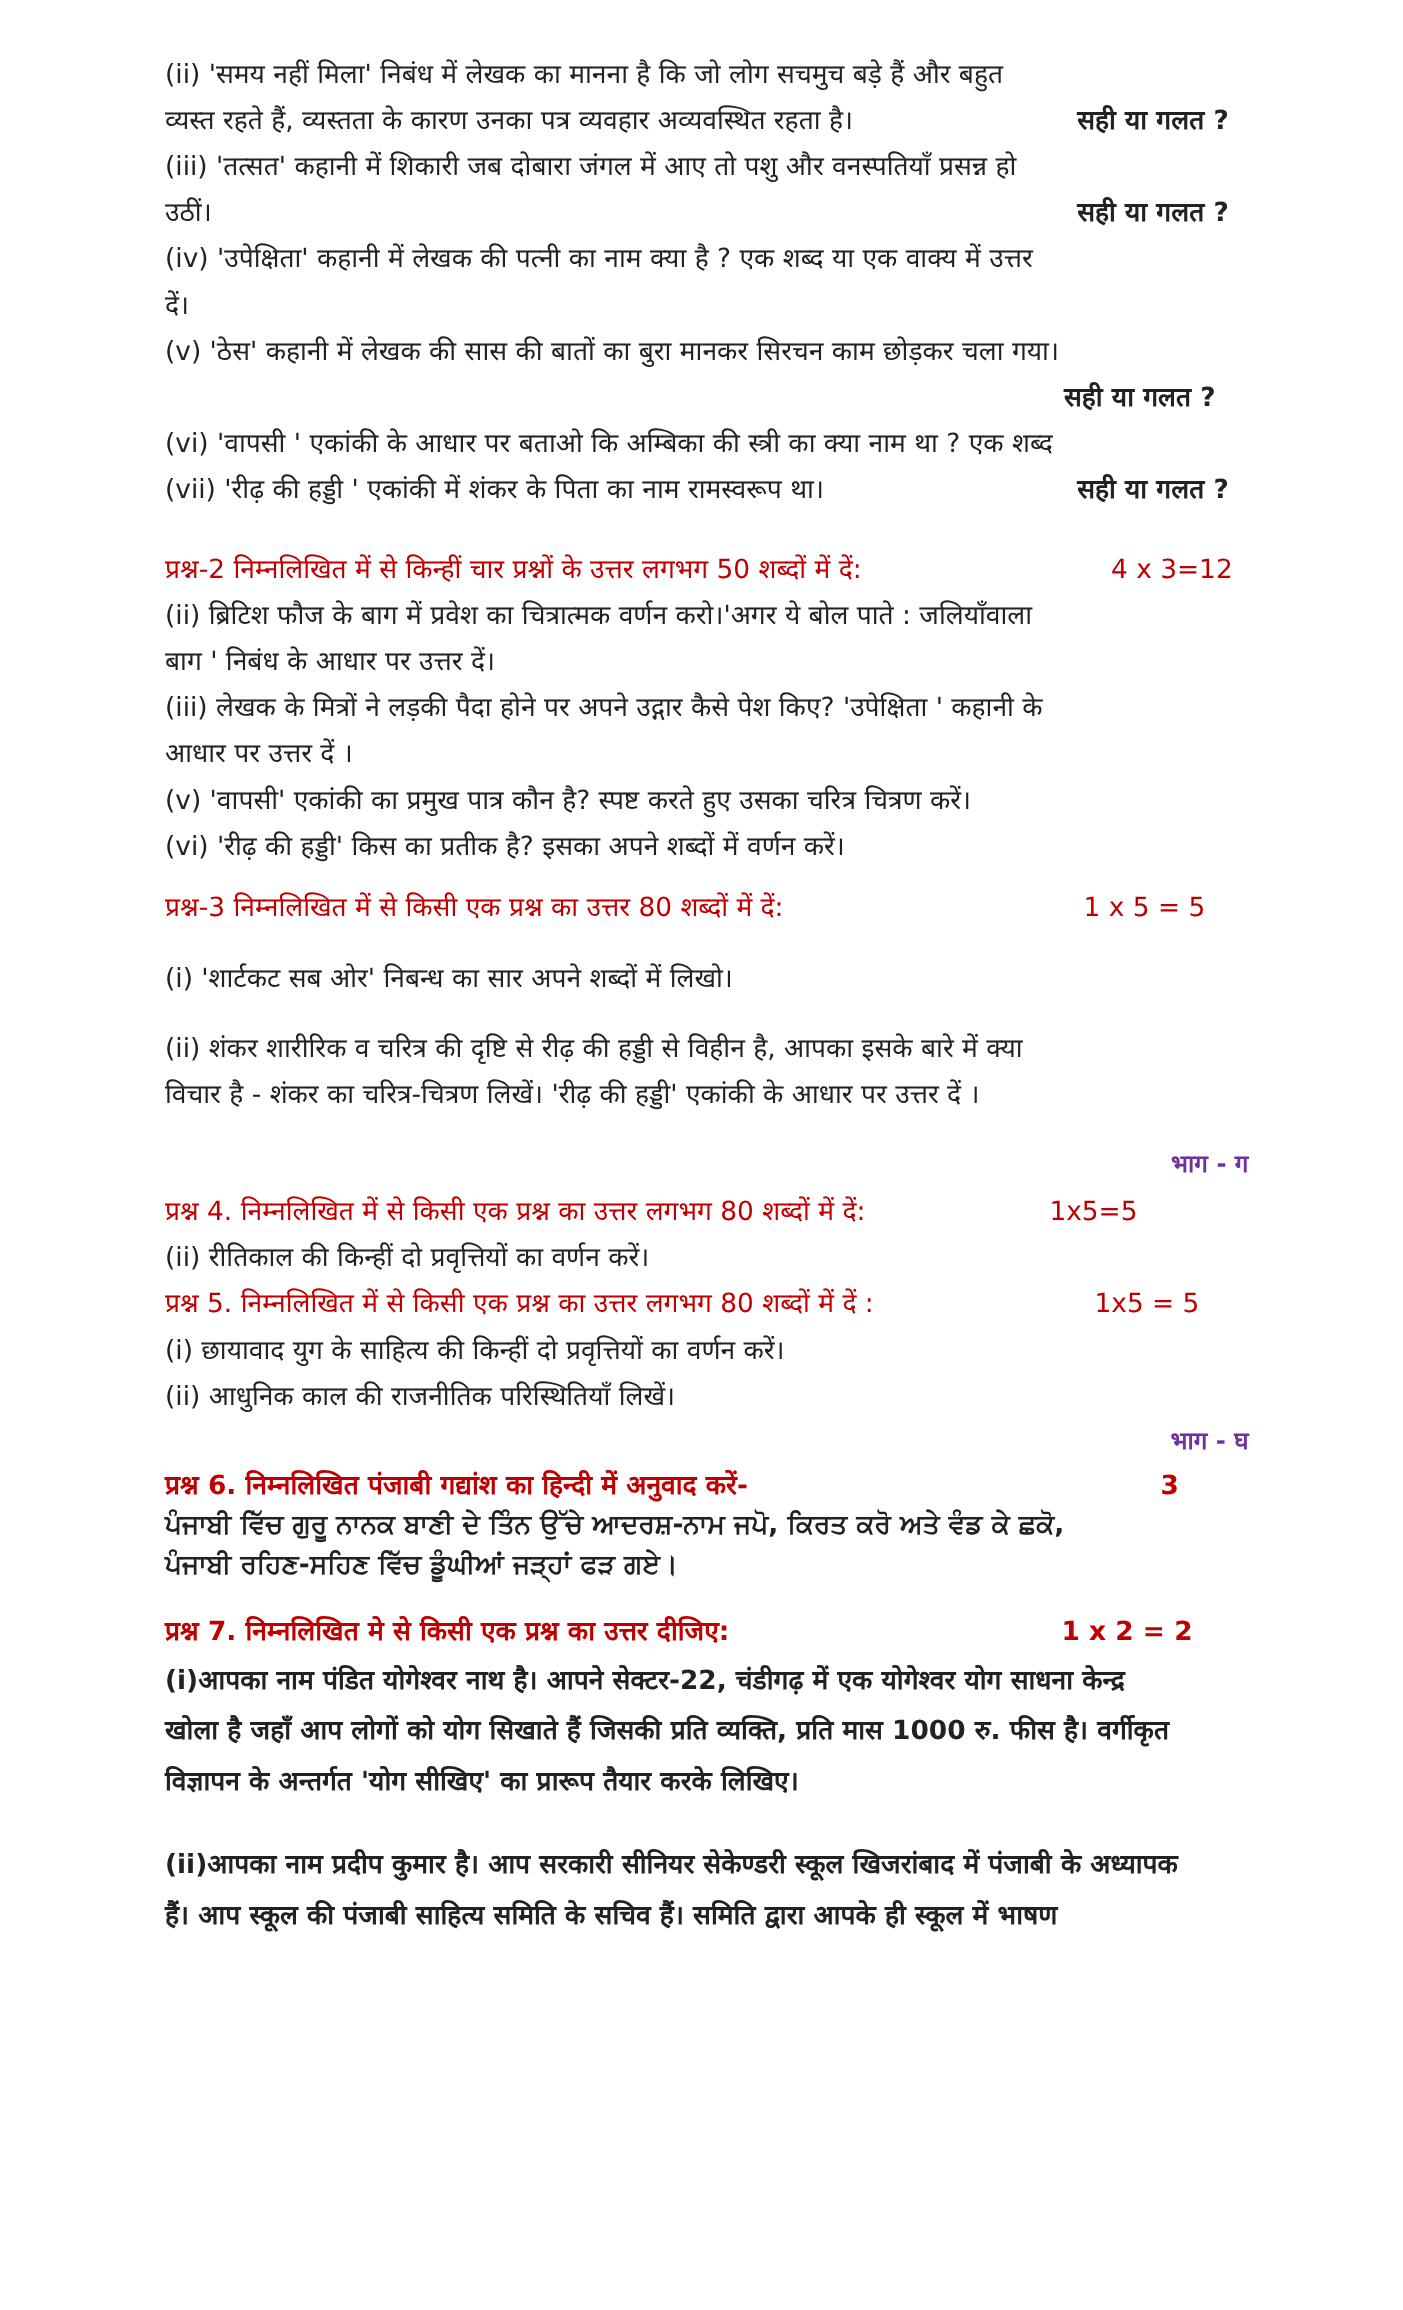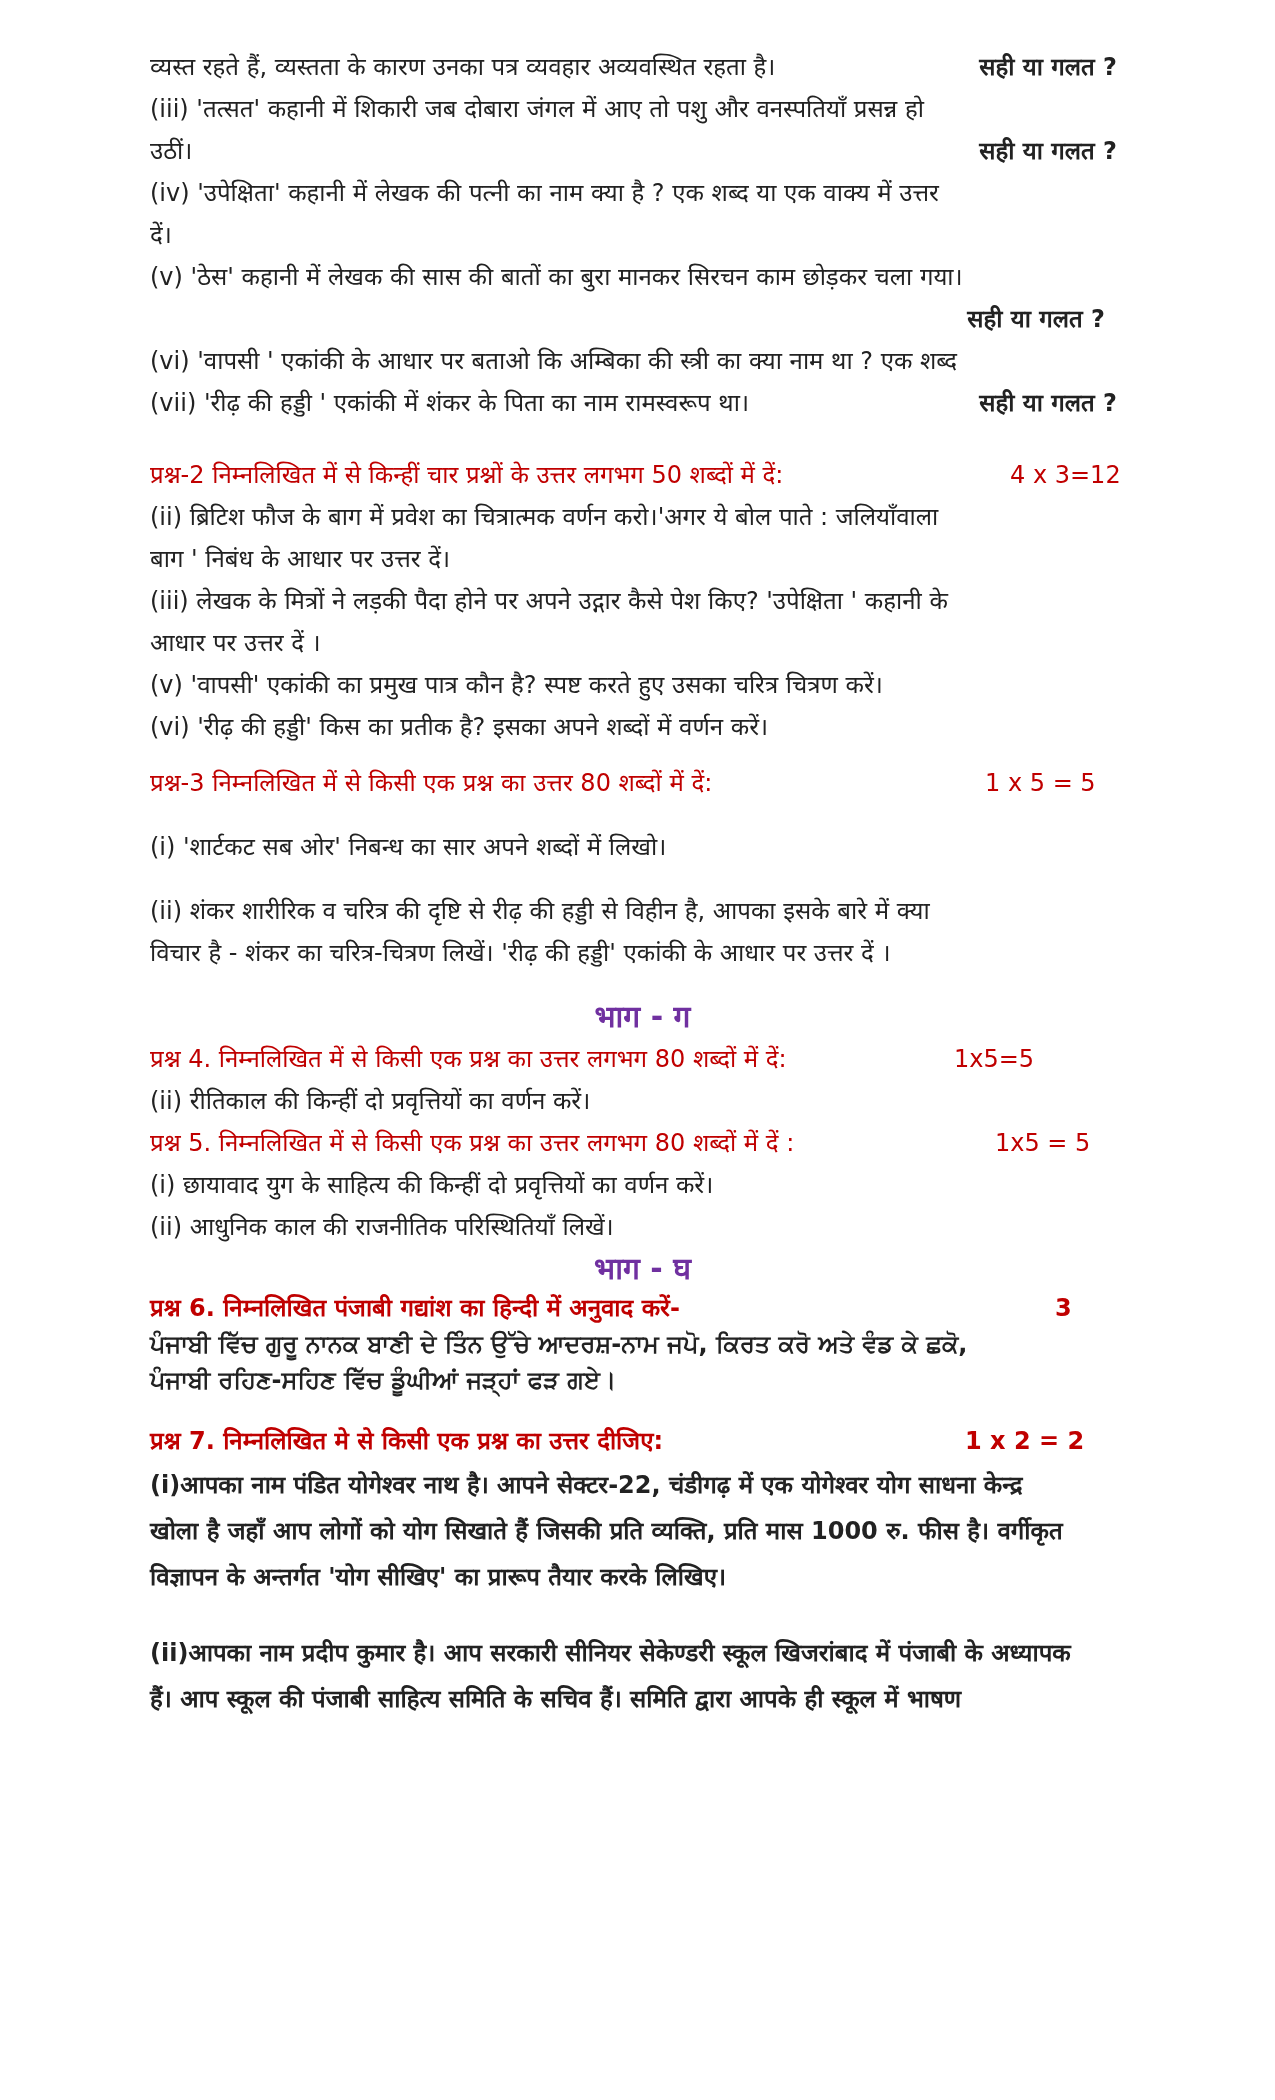--- a/index.html
+++ b/index.html
@@ -3,33 +3,34 @@
 <meta charset="utf-8">
 <style>
   html, body { margin:0; padding:0; background:#ffffff; }
   body { width:1275px; height:2100px; position:relative; overflow:hidden;
          font-family:"DejaVu Sans", sans-serif; color:#222; }
   .page { position:absolute; left:150px; top:46px; width:985px; }
   .line { font-size:24px; line-height:42px; white-space:nowrap; position:relative; }
   .right { text-align:right; font-weight:bold; padding-right:30px; }
   .tf { font-weight:bold; float:right; padding-right:18px; }
   .red { color:#c00000; }
-  .purple { color:#7030a0; font-weight:bold; text-align:center; font-size:30px; }
+  .purple { color:#7030a0; font-weight:bold; text-align:right; font-size:22px; }
   .marks { position:absolute;text-align:center; }
   .bold { font-weight:bold; }
   .gap-s { height:14px; }
   .gap-m { height:22px; }
   .gap-l { height:30px; }
 </style>
 </head>
 <body>
 
 <div class="page">
 
   <div>
+    <div class="line">(ii) 'समय नहीं मिला' निबंध में लेखक का मानना है कि जो लोग सचमुच बड़े हैं और बहुत</div>
     <div class="line"><span>व्यस्त रहते हैं, व्यस्तता के कारण उनका पत्र व्यवहार अव्यवस्थित रहता है।</span><span class="tf">सही या गलत ?</span></div>
   </div>
   <div>
     <div class="line">(iii) 'तत्सत' कहानी में शिकारी जब दोबारा जंगल में आए तो पशु और वनस्पतियाँ प्रसन्न हो</div>
     <div class="line"><span>उठीं।</span><span class="tf">सही या गलत ?</span></div>
   </div>
   <div>
     <div class="line">(iv) 'उपेक्षिता' कहानी में लेखक की पत्नी का नाम क्या है ? एक शब्द या एक वाक्य में उत्तर</div>
     <div class="line">दें।</div>
   </div>

